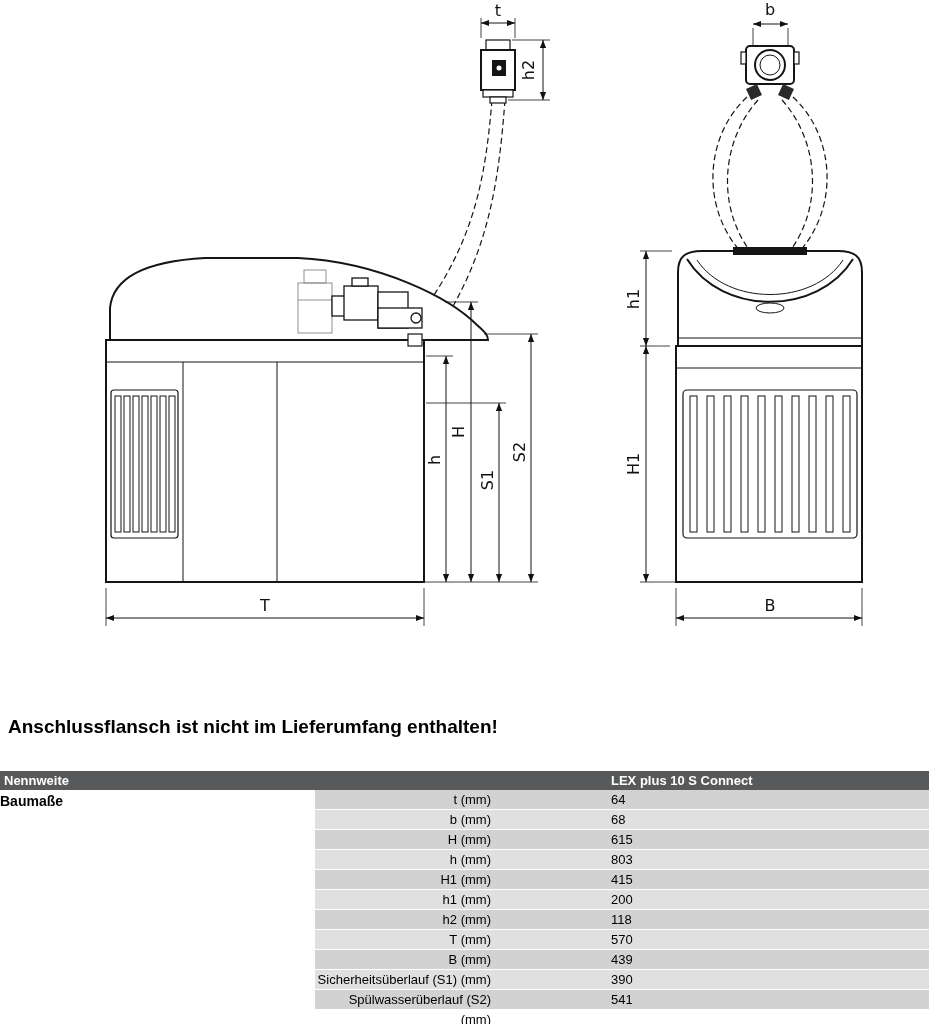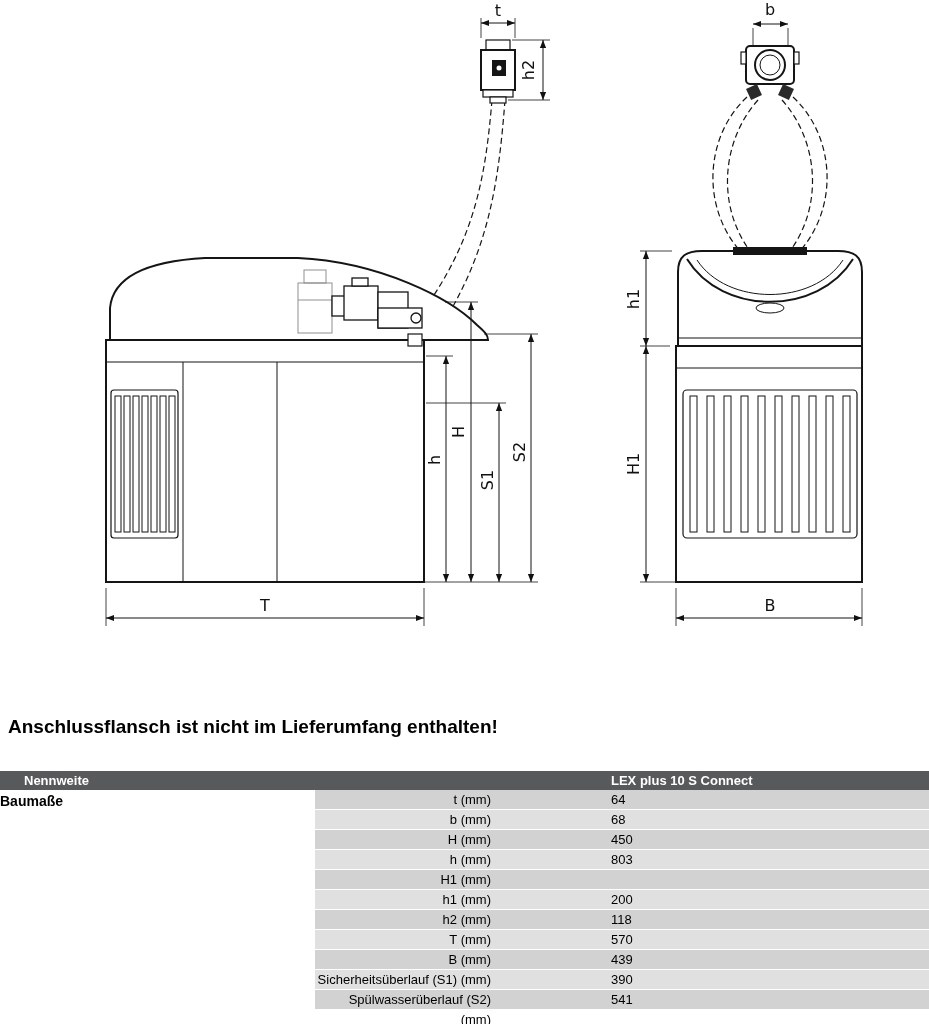--- a/index.html
+++ b/index.html
@@ -17,21 +17,21 @@
   .dim{fill:none;stroke:#151515;stroke-width:1}
   .ext{fill:none;stroke:#151515;stroke-width:0.8}
   .dash{fill:none;stroke:#151515;stroke-width:1.2;stroke-dasharray:6 3.5}
   .lt{fill:none;stroke:#8f8f8f;stroke-width:1}
   svg text{font:400 16px "DejaVu Sans",sans-serif;fill:#111}
   
   .note{font-weight:bold;font-size:19px;margin:56px 0 0 8px}
   
   .dim-table{margin-top:33px;width:929px;font-size:13px}
   .thead{display:flex;align-items:center;height:19px;background:#58595b;color:#fff;font-weight:bold}
-  .thead .hc1{width:497px;padding-left:24px}
+  .thead .hc1{width:497px;padding-left:4px}
   .thead .hc2{width:432px;text-align:left;padding-left:114px}
   .tbody{display:flex}
   .leftcol{width:315px;background:#fff;font-weight:bold;font-size:14px;padding:3px 0 0 0}
   .rows{width:614px}
   .trow{display:flex;height:20px;line-height:20px;border-bottom:1px solid #fff}
   .trow:nth-child(odd){background:#d2d2d2}
   .trow:nth-child(even){background:#e0e0e0}
   .trow .lbl{width:182px;text-align:right;padding-right:6px}
   .trow .val{flex:1;text-align:left;padding-left:114px}
 </style>
@@ -199,28 +199,29 @@
       <div class="trow">
         <span class="lbl">t (mm)</span>
         <span class="val">64</span>
       </div>
       <div class="trow">
         <span class="lbl">b (mm)</span>
         <span class="val">68</span>
       </div>
       <div class="trow">
         <span class="lbl">H (mm)</span>
-        <span class="val">450</span>
+        <span class="val">615</span>
       </div>
       <div class="trow">
         <span class="lbl">h (mm)</span>
         <span class="val">803</span>
       </div>
       <div class="trow">
         <span class="lbl">H1 (mm)</span>
+        <span class="val">415</span>
       </div>
       <div class="trow">
         <span class="lbl">h1 (mm)</span>
         <span class="val">200</span>
       </div>
       <div class="trow">
         <span class="lbl">h2 (mm)</span>
         <span class="val">118</span>
       </div>
       <div class="trow">

